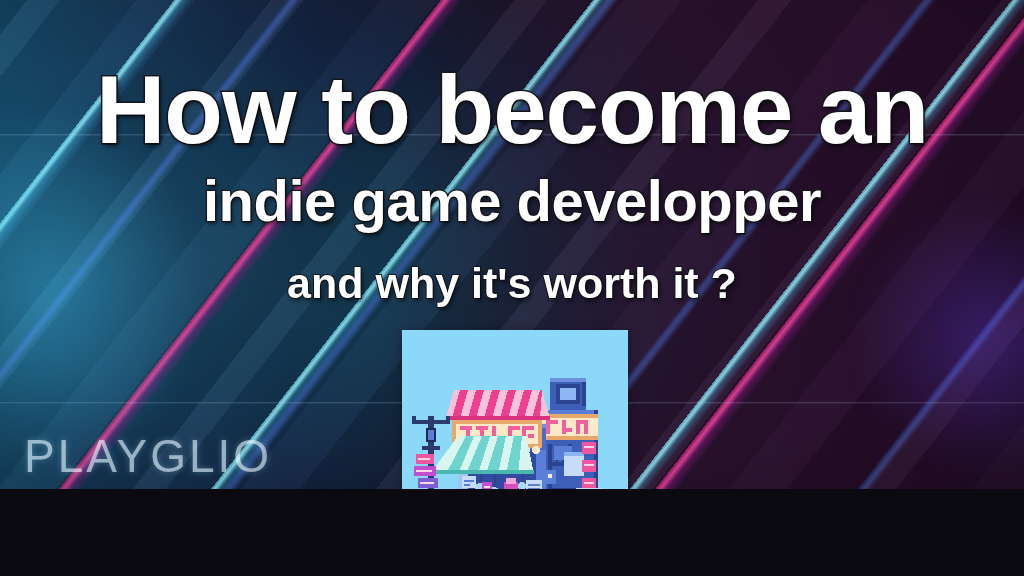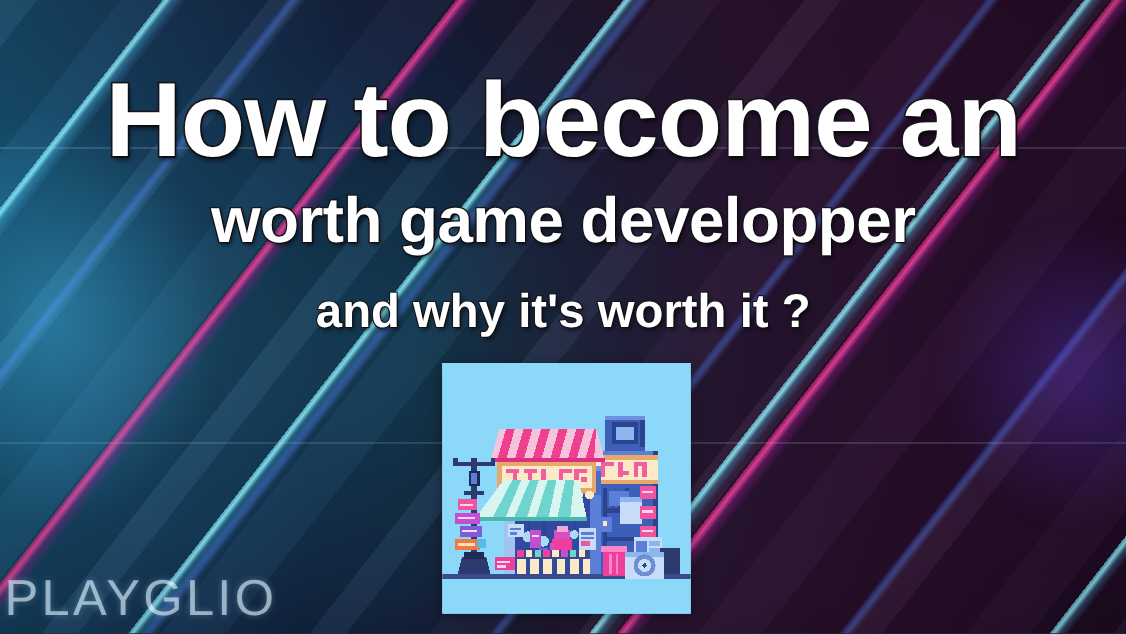--- a/index.html
+++ b/index.html
@@ -1,22 +1,22 @@
 <!DOCTYPE html>
 <html><head>
 <meta charset="utf-8">
 <title>Thumbnail</title>
 <style>
   html,body{margin:0;padding:0;background:#0a0a10;}
   #stage{
     position:relative;
-    width:1024px;height:576px;
+    width:1024px;height:489px;
     overflow:hidden;
     font-family:"Liberation Sans","DejaVu Sans",sans-serif;
-    background:#0c4a6e;
+    background:#3b82f6;
   }
 
   
   .bg-base{
     position:absolute;inset:0;
     background:
       radial-gradient(120% 90% at 8% 55%, #1d4f63 0%, #13394f 28%, #14203a 55%, #1a1526 78%, #221730 100%),
       linear-gradient(100deg,#15465e 0%,#173c5c 22%,#1b2446 44%,#2a1a36 66%,#2e1530 84%,#241426 100%);
   }
   .bg-right-wash{
@@ -140,21 +140,21 @@
     font-size:43px;line-height:1;
     letter-spacing:0px;
     margin-top:32px;
     -webkit-text-stroke:2px #16161c;
     paint-order:stroke fill;
     text-shadow:2px 3px 4px rgba(0,0,0,.55);
   }
 
   
   .watermark{
-    position:absolute;left:4px;bottom:6px;
+    position:absolute;left:24px;bottom:6px;
     font-size:46px;letter-spacing:3px;
     color:rgba(222,238,250,.62);
     font-weight:normal;
     z-index:13;
     text-shadow:0 0 6px rgba(140,210,255,.35);
     mix-blend-mode:screen;
   }
 
   
   .art{
@@ -178,21 +178,21 @@
   <div class="lines-blue"></div>
   <div class="lines-cyan"></div>
   <div class="lines-magenta"></div>
   <div class="hlines"></div>
   <div class="glow-left"></div>
   <div class="glow-right"></div>
   <div class="vignette"></div>
 
   <div class="titles">
     <div class="t1">How to become an</div>
-    <div class="t2">worth game developper</div>
+    <div class="t2">indie game developper</div>
     <div class="t3">and why it's worth it ?</div>
   </div>
 
   <div class="watermark">PLAYGLIO</div>
 
   <div class="art">
     <svg viewBox="0 0 113 114" shape-rendering="crispEdges">
 
       <rect x="0" y="0" width="113" height="114" fill="#8bd8f8"></rect>
 

